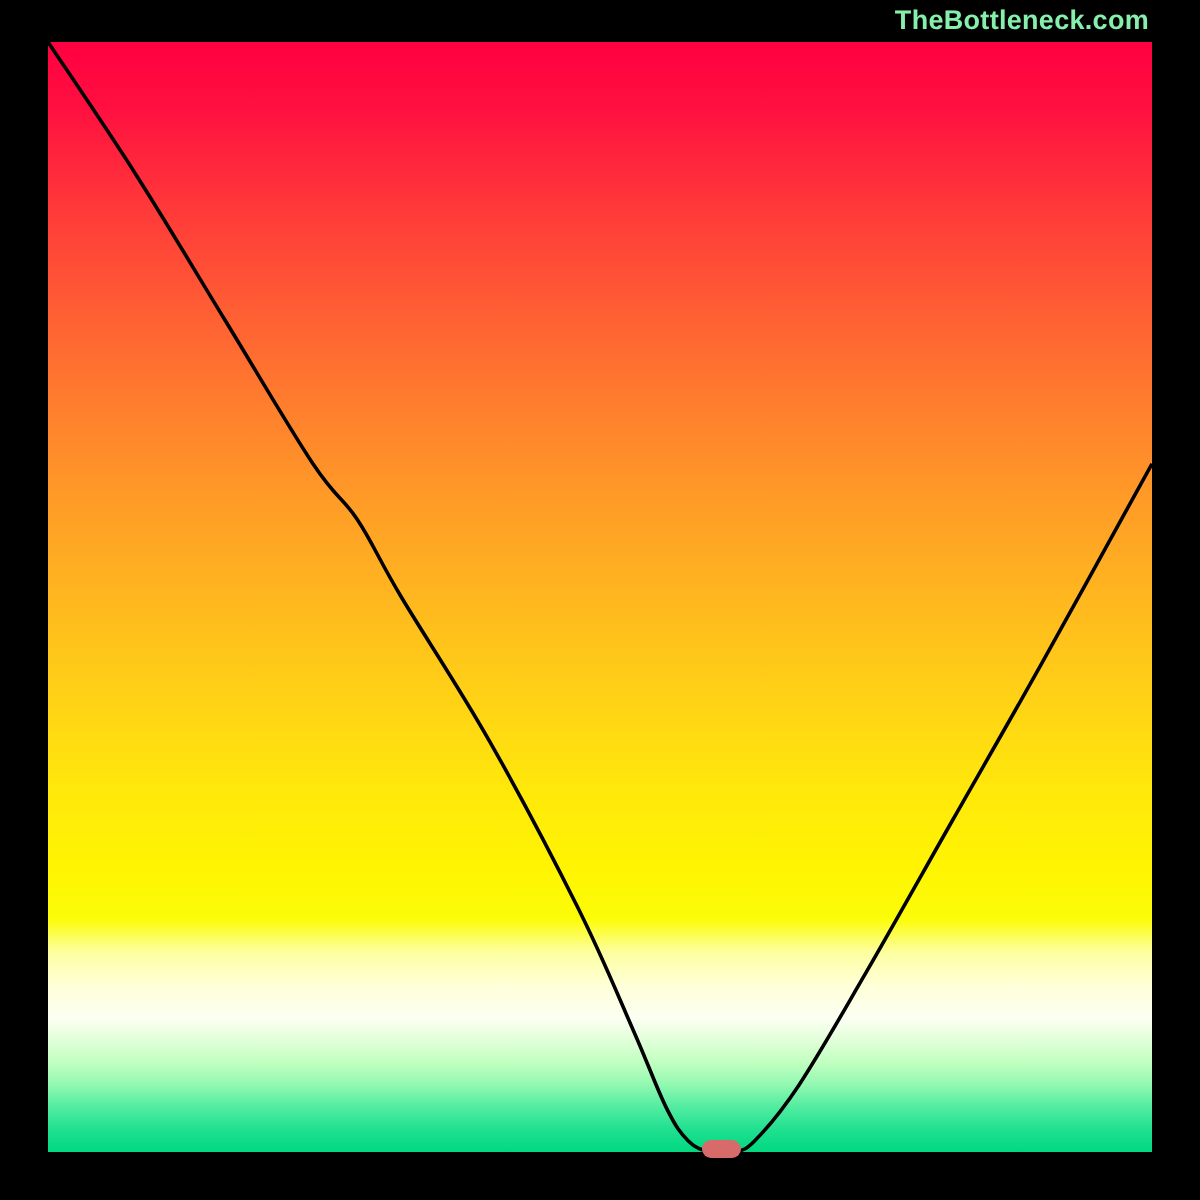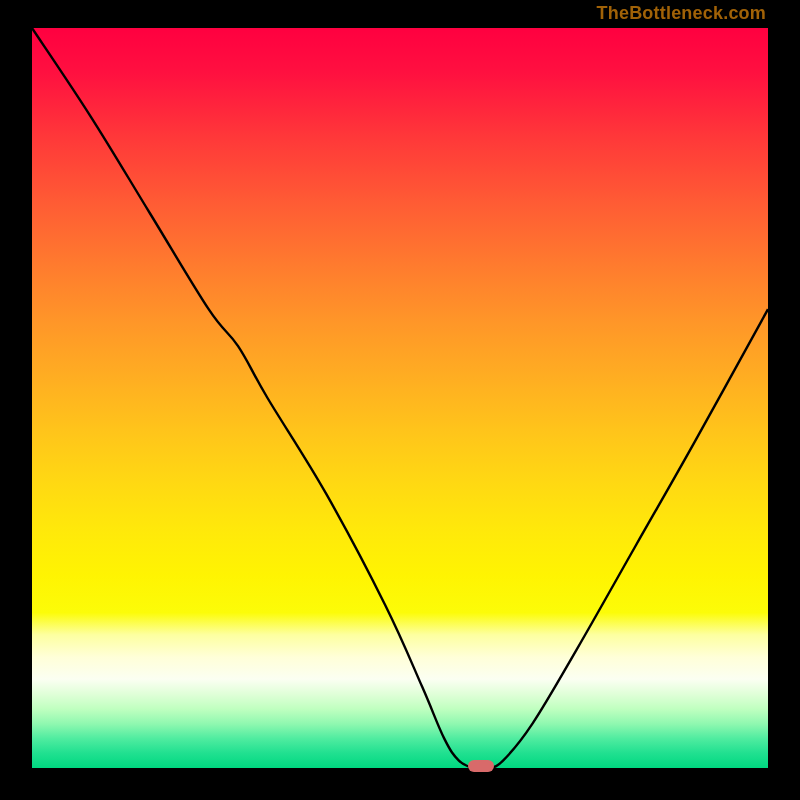--- a/index.html
+++ b/index.html
@@ -37,21 +37,21 @@
       #20e090 98%,
       #00d880 100%
     );
   }
 
   .watermark {
     position: absolute;
     top: 4px;
     right: 34px;
     font: 600 18px/1 "Segoe UI", Arial, sans-serif;
-    color: #a16207;
+    color: #86efac;
     letter-spacing: 0.2px;
   }
 
   .curve {
     position: absolute;
     left: 32px;
     top: 28px;
     width: 736px;
     height: 740px;
     pointer-events: none;

